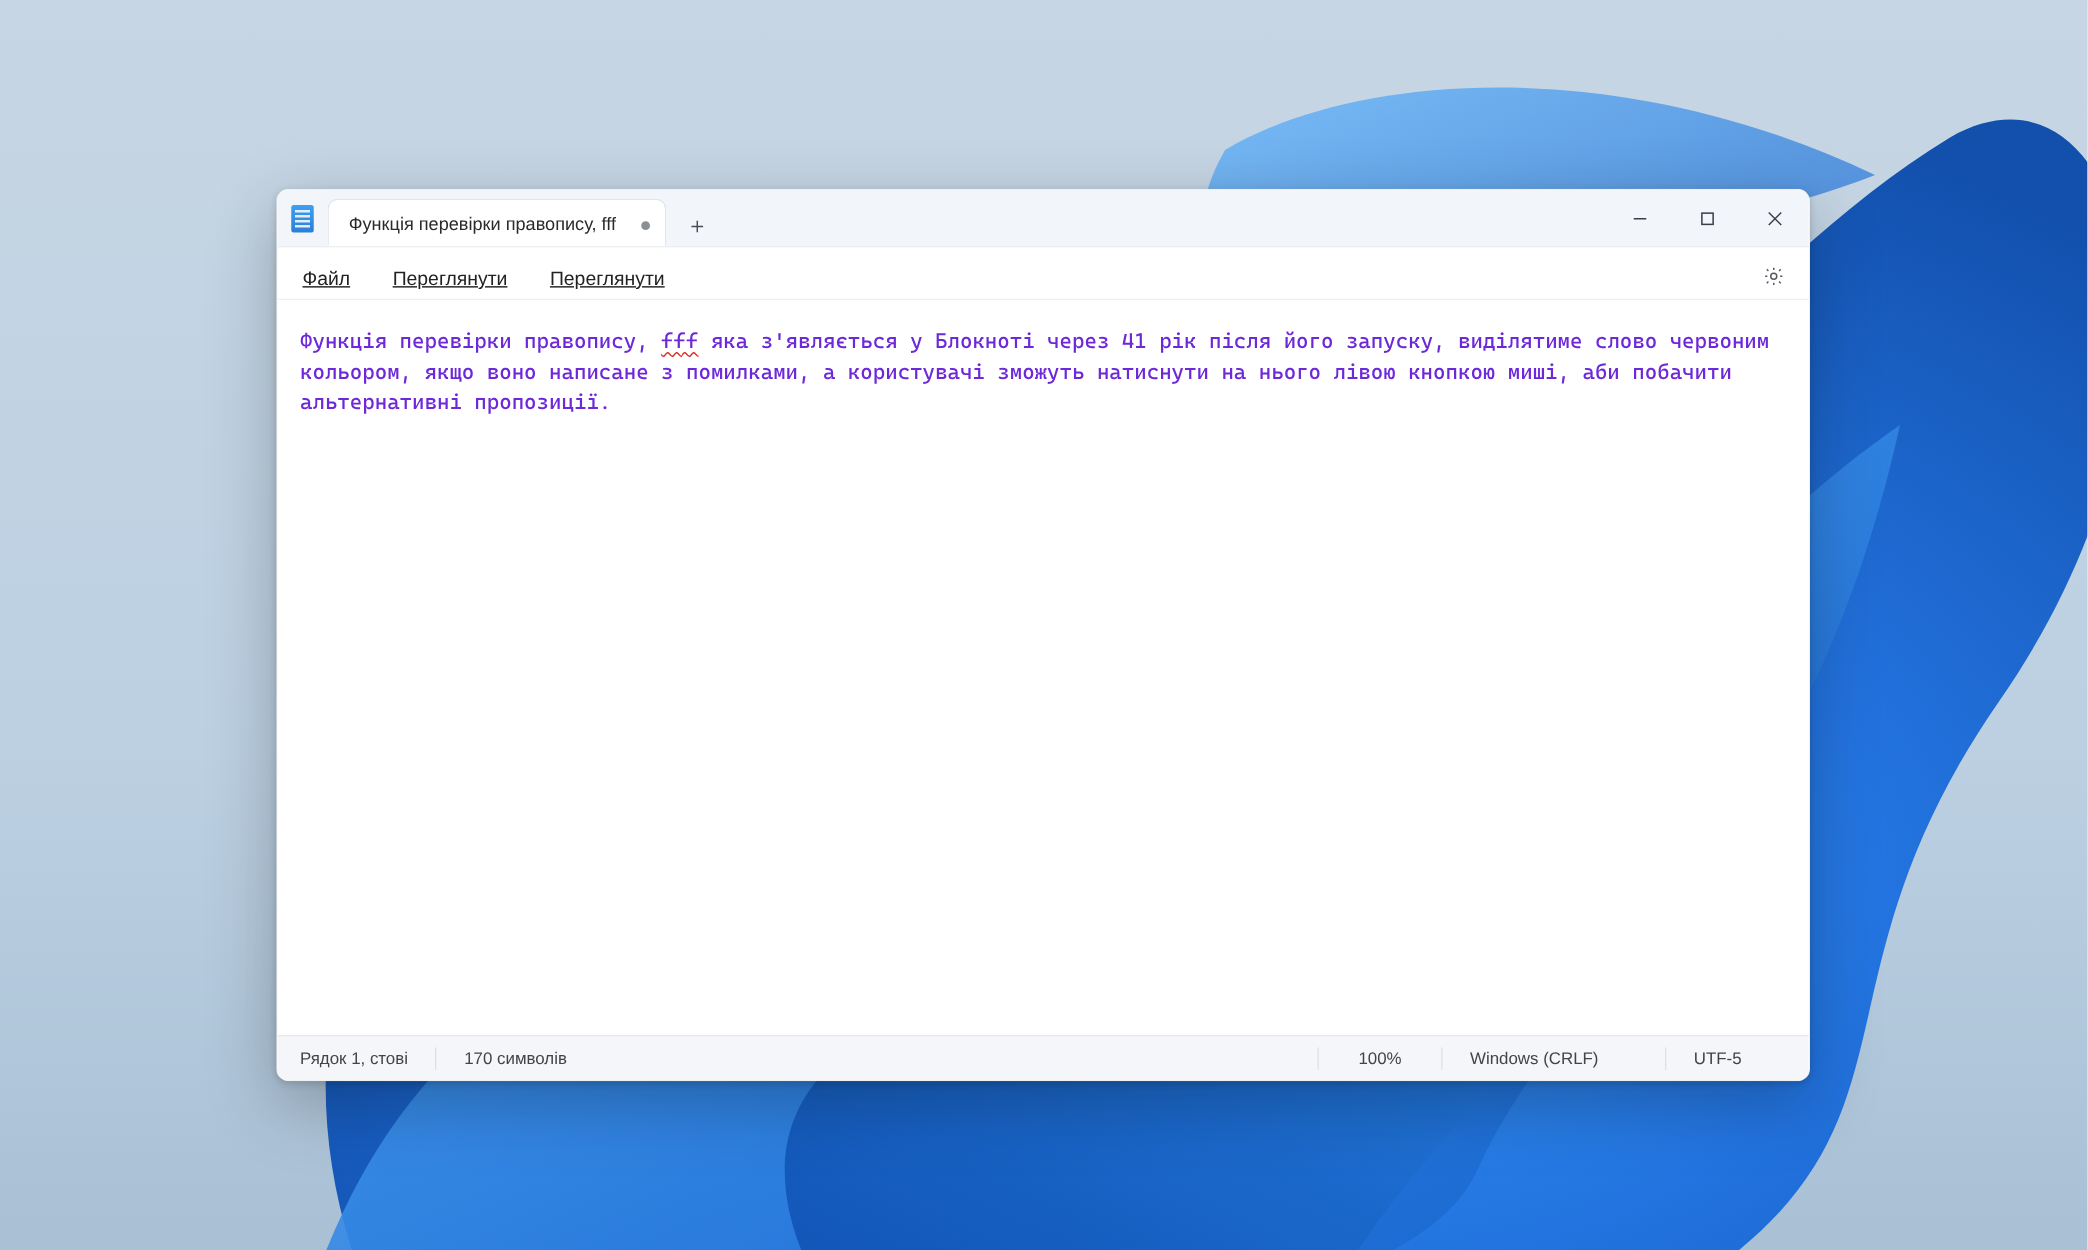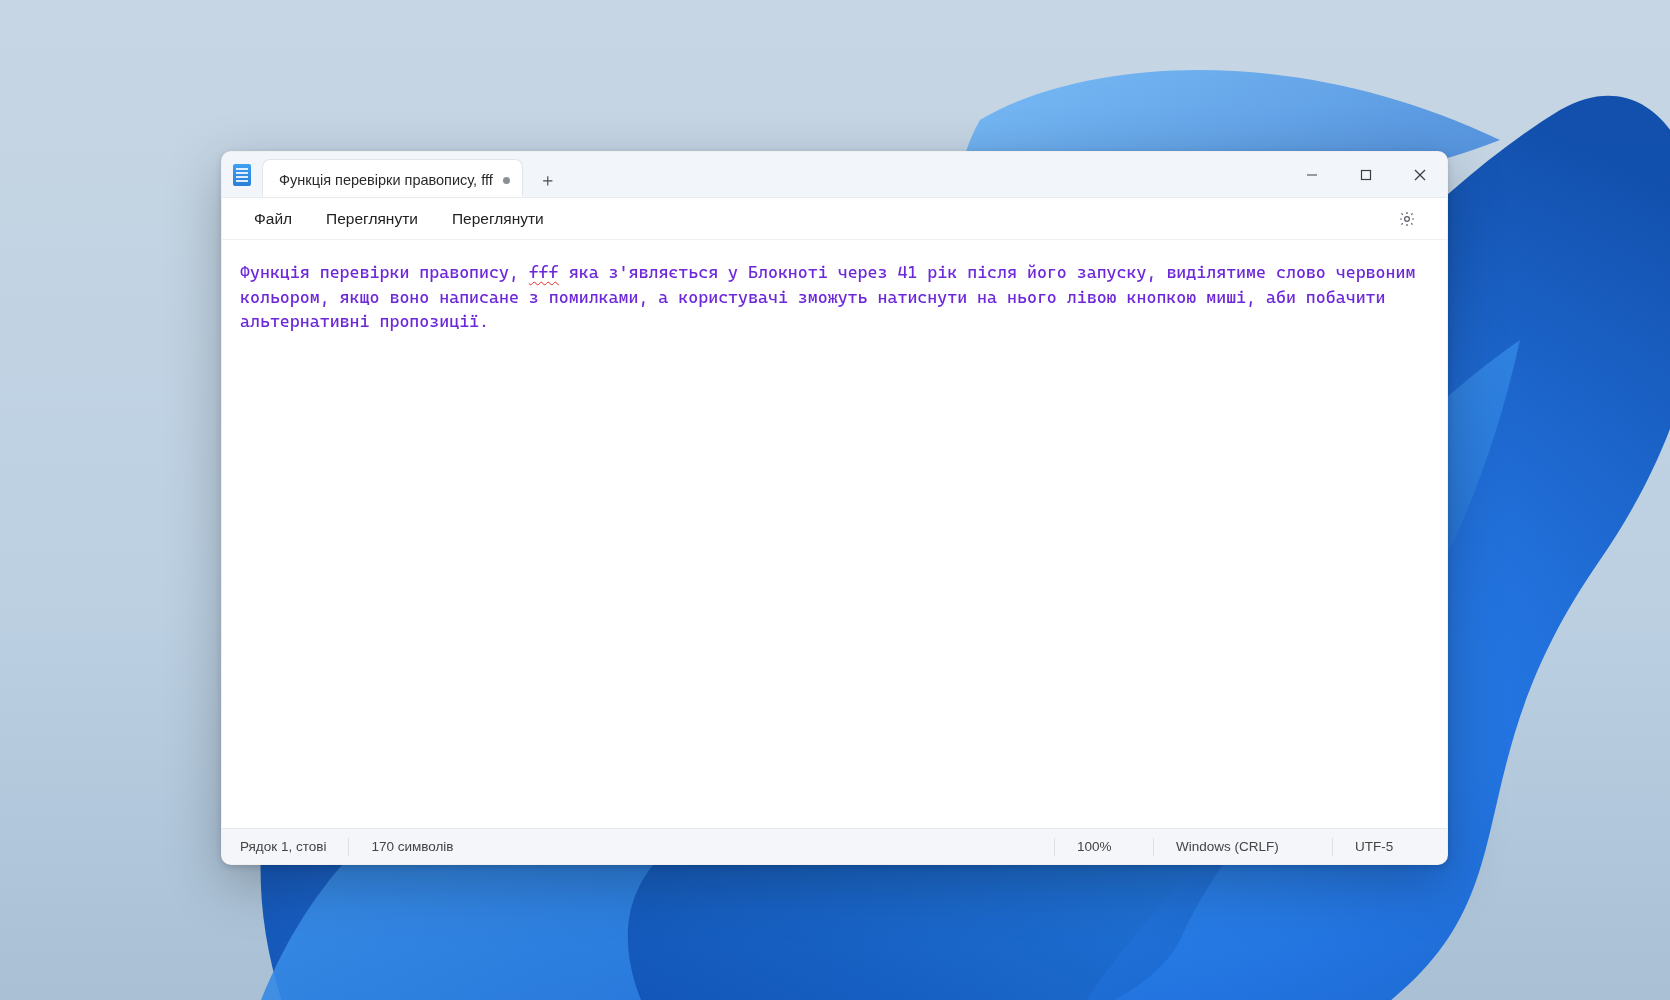--- a/index.html
+++ b/index.html
@@ -59,21 +59,21 @@
 
   .tabstrip { display: flex; align-items: flex-end; height: 100%; }
   .tab {
     height: 38px; margin-top: 8px;
     background: #ffffff;
     border: 1px solid #e1e5ea;
     border-bottom: 1px solid #ffffff;
     border-radius: 8px 8px 0 0;
     display: flex; align-items: center;
     padding: 4px 12px 0 16px;
-    gap: 10px;
+    gap: 20px;
     font-size: 14.5px; color: #2a2a2a;
     max-width: 320px;
   }
   .tab .tab-title { white-space: nowrap; overflow: hidden; text-overflow: ellipsis; max-width: 240px; }
   .tab .dirty-dot { width: 7px; height: 7px; border-radius: 50%; background: #8a8f96; flex: 0 0 auto; }
 
   .newtab-btn {
     width: 34px; height: 34px; margin-left: 8px; margin-top: 6px;
     display: flex; align-items: center; justify-content: center;
     border-radius: 5px; color: #4a4f55; font-size: 18px; line-height: 1;
@@ -85,24 +85,25 @@
     width: 54px; height: 46px;
     display: flex; align-items: center; justify-content: center;
     color: #3a3f45;
   }
   .win-btn svg { width: 12px; height: 12px; stroke: currentColor; stroke-width: 1.2; fill: none; }
 
   
   .menubar {
     height: 42px;
     background: #fff;
-    display: flex; align-items: center;
-    padding: 0 16px;
+    display: flex; align-items: flex-end;
+    padding: 0 4px;
     gap: 2px;
     border-bottom: 1px solid #f0f0f0;
+    text-decoration: underline;
   }
   .menu-item {
     padding: 6px 16px;
     font-size: 15.5px; color: #222;
     border-radius: 4px;
   }
   .menubar-spacer { flex: 1; }
   .settings-btn {
     width: 36px; height: 36px; margin-right: 6px;
     display: flex; align-items: center; justify-content: center;
@@ -217,20 +218,20 @@
   </div>
 
   <div class="editor"><span>Функція перевірки правопису, </span><span class="spellerr">fff</span><span> яка з'являється у Блокноті через 41 рік після його запуску, виділятиме слово червоним кольором, якщо воно написане з помилками, а користувачі зможуть натиснути на нього лівою кнопкою миші, аби побачити альтернативні пропозиції.</span></div>
 
   <div class="statusbar">
     <div class="cell">Рядок 1, стові</div>
     <div class="status-sep"></div>
     <div class="cell">170 символів</div>
     <div class="status-spacer"></div>
     <div class="status-sep"></div>
-    <div class="cell" style="min-width:70px;">100%</div>
+    <div class="cell" style="min-width:70px;text-align:center">100%</div>
     <div class="status-sep"></div>
     <div class="cell" style="min-width:150px">Windows (CRLF)</div>
     <div class="status-sep"></div>
     <div class="cell" style="min-width:90px">UTF-5</div>
   </div>
 
 </div>
 
 </body></html>

